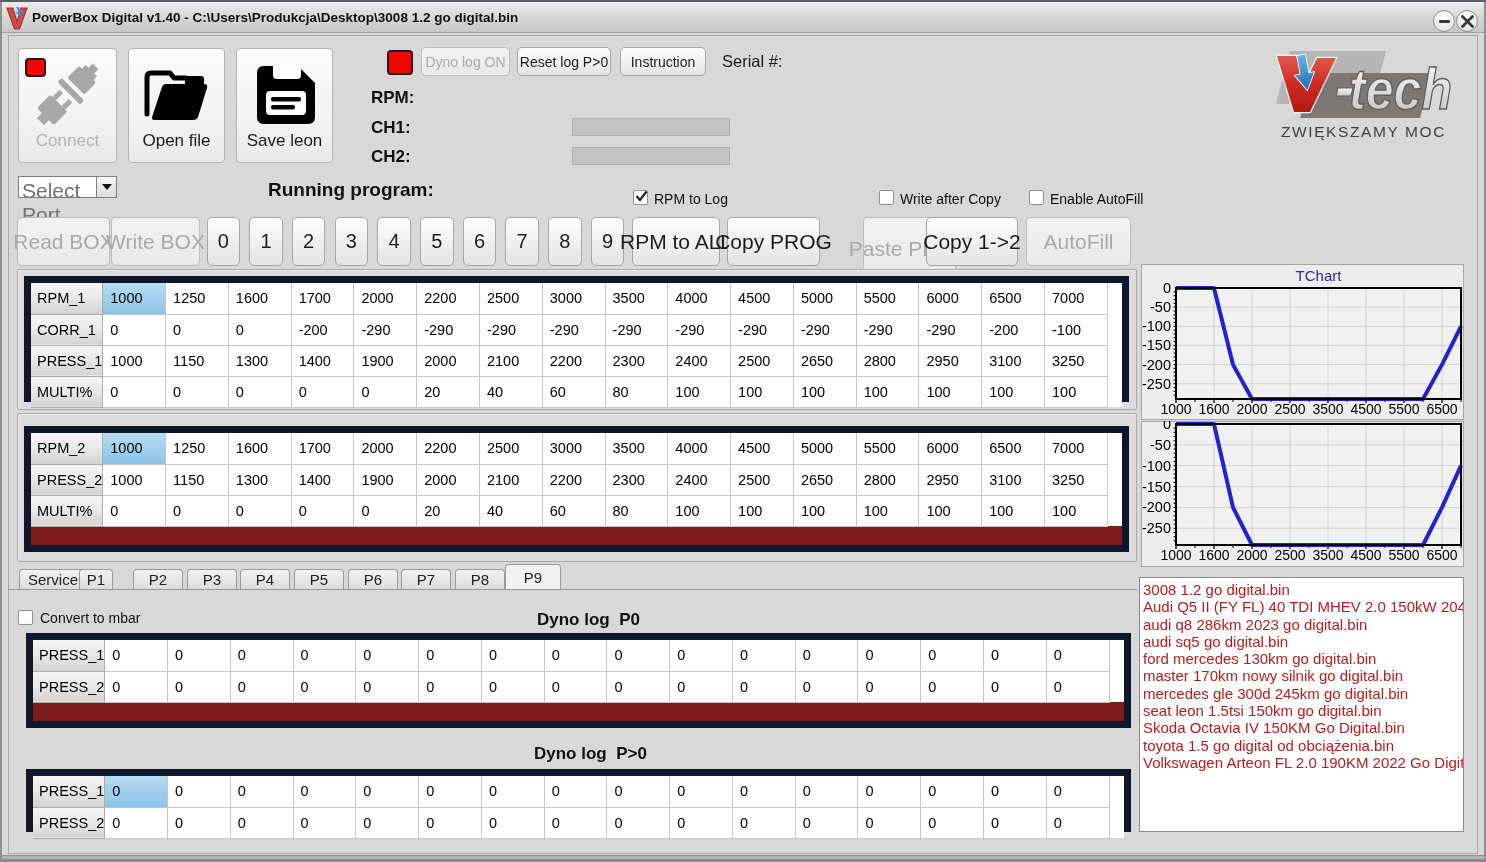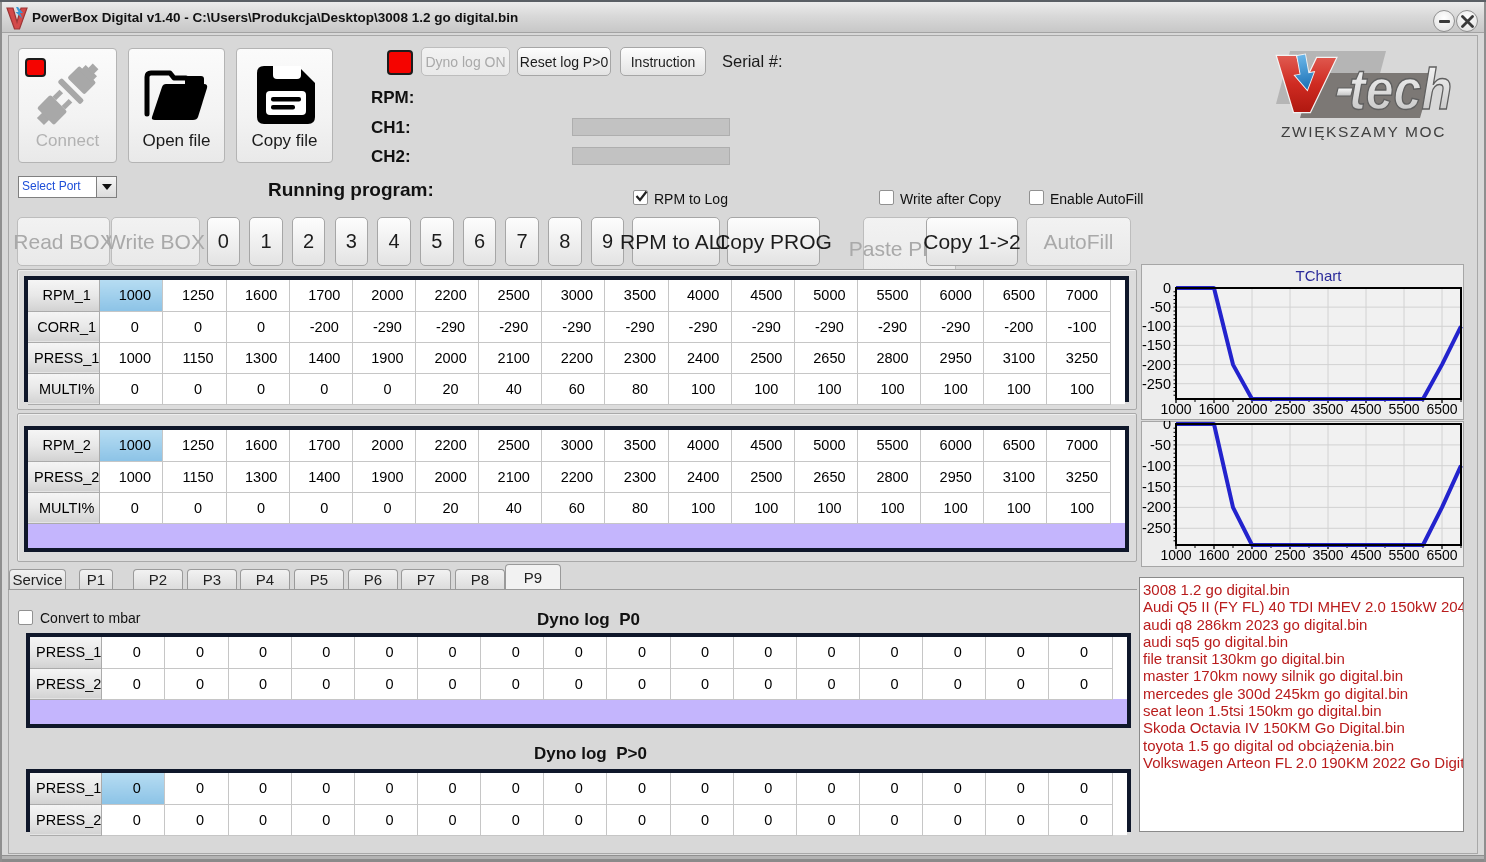--- a/index.html
+++ b/index.html
@@ -15,21 +15,21 @@
 .btn.dis { color:#a9a9a9; border-color:#bdbdbd; background:linear-gradient(180deg,#f2f2f2,#e9e9e9); }
 .btn.num { font-size:20px; }
 .btn.sm { font-size:14px; }
 .bigbtn { position:absolute; border:1px solid #b4b4b4; border-radius:4px; background:linear-gradient(180deg,#fbfbfb,#f3f3f3 60%,#e9e9e9); }
 .red { position:absolute; background:#f50400; border:2px solid #1c1c1c; border-radius:4px; }
 .blabel { position:absolute; width:100%; text-align:center; font-size:17px; color:#1a1a1a; }
 .boldlab { position:absolute; font-weight:bold; color:#111; white-space:nowrap; }
 .pbar { position:absolute; width:158px; height:18px; background:#c2c2c2; border:1px solid #aeaeae; }
 .cb { position:absolute; width:15px; height:15px; background:#fff; border:1px solid #919191; border-radius:2px; }
 .cblab { position:absolute; font-size:14px; color:#111; white-space:nowrap; }
-.gridbox { position:absolute; background:#c4b5fd; border:4px solid #0f172a;text-align:center; }
+.gridbox { position:absolute; background:#7f1d1d; border:7px solid #0f172a; }
 table.grid { border-collapse:collapse; table-layout:fixed; }
 table.grid td { border-right:1px solid #c6c6c6; border-bottom:1px solid #c6c6c6; background:#fff;
   font-size:14.5px; color:#000; padding-left:7px; white-space:nowrap; overflow:hidden; }
 table.grid td.h { background:linear-gradient(180deg,#f5f5f5,#e8e8e8 50%,#d2d2d2); border-right:1px solid #ababab; border-bottom:1px solid #ababab; padding-left:6px; }
 table.grid td.sel { background:linear-gradient(180deg,#b6dcf2,#8cc3e6); }
 table.grid td.rem { border-right:none; border-bottom:none; }
 .gbox { position:absolute; border:1px solid #a9a9a9; border-radius:2px; background:#dcdcdc; box-shadow: inset 1px 1px 0 #eee; }
 .tab { position:absolute; top:569px; height:20px; border:1px solid #9a9a9a; border-bottom:none; border-radius:4px 4px 0 0;
   background:linear-gradient(180deg,#f2f2f2,#dcdcdc); font-size:15px; color:#222; display:flex; align-items:center; justify-content:center; z-index:2; }
 .tab.active { top:564px; height:25px; background:#f2f2f2; z-index:3; }
@@ -82,21 +82,21 @@
   <div class="blabel" style="left:128px;top:131px;width:97px">Open file</div>
 
   <div class="bigbtn" style="left:236px;top:48px;width:97px;height:115px"></div>
   <svg class="abs" style="left:256px;top:65px" width="60" height="60" viewBox="0 0 60 60">
     <path d="M8,1 L42,1 L59,18 L59,52 Q59,59 52,59 L8,59 Q1,59 1,52 L1,8 Q1,1 8,1 Z" fill="#000"></path>
     <path d="M17,1 L45,1 L45,10 Q45,14 41,14 L21,14 Q17,14 17,10 Z" fill="#fff"></path>
     <rect x="10" y="26" width="40" height="24" rx="4" fill="#fff"></rect>
     <rect x="15" y="32" width="30" height="4.5" rx="2" fill="#000"></rect>
     <rect x="15" y="40" width="24" height="4.5" rx="2" fill="#000"></rect>
   </svg>
-  <div class="blabel" style="left:236px;top:131px;width:97px">Copy file</div>
+  <div class="blabel" style="left:236px;top:131px;width:97px">Save leon</div>
 
   <div class="red" style="left:387px;top:50px;width:26px;height:25px"></div>
   <div class="btn dis sm" style="left:421px;top:47px;width:89px;height:29px">Dyno log ON</div>
   <div class="btn sm" style="left:517px;top:47px;width:94px;height:29px">Reset log P&gt;0</div>
   <div class="btn sm" style="left:620px;top:47px;width:86px;height:29px">Instruction</div>
   <div class="abs" style="left:722px;top:52px;font-size:16.5px;color:#1a1a1a">Serial #:</div>
 
   <div class="boldlab" style="left:371px;top:88px;font-size:17px">RPM:</div>
   <div class="boldlab" style="left:371px;top:118px;font-size:17px">CH1:</div>
   <div class="boldlab" style="left:371px;top:147px;font-size:17px">CH2:</div>
@@ -125,21 +125,21 @@
     <polygon points="74,46 89,46 87,54 72,54" fill="url(#lgsteel)" stroke="#5f5f5f" stroke-width="1.2"></polygon>
     <text x="85" y="67" font-size="57" font-weight="bold" font-style="italic" fill="url(#lgsteel)" stroke="#5f5f5f" stroke-width="1.4" style="font-family:'Liberation Sans',sans-serif" textLength="103" lengthAdjust="spacingAndGlyphs">tech</text>
     <path d="M13,14 L32,14 L40.5,42 L53,16 L72,16 L46,70 L30,70 Z" fill="url(#lgred)" stroke="#f4f4f4" stroke-width="2.4" paint-order="stroke"></path>
     <g transform="rotate(-10 40 32)">
       <path d="M36.5,13 L44.5,13 L44.5,32 L50,32 L40.5,48 L31,32 L36.5,32 Z" fill="url(#lgblue)" stroke="#f4f4f4" stroke-width="1.8" paint-order="stroke"></path>
     </g>
     <text x="17" y="95" font-size="15.5" letter-spacing="1.6" fill="#3f3f3f" style="font-family:'Liberation Sans',sans-serif" textLength="165" lengthAdjust="spacing">ZWIĘKSZAMY MOC</text>
   </svg>
 
   <div class="abs" style="left:18px;top:176px;width:99px;height:22px;background:#fff;border:1px solid #7f7f7f">
-    <div style="position:absolute;left:3px;top:2px;font-size:12px;color:#1d4ed8">Select Port</div>
+    <div style="position:absolute;left:3px;top:2px;font-size:21px;color:#737373">Select Port</div>
     <div style="position:absolute;right:0;top:0;width:20px;height:20px;border-left:1px solid #7f7f7f;background:linear-gradient(180deg,#f6f6f6,#dcdcdc);display:flex;align-items:center;justify-content:center">
       <svg width="10" height="6" viewBox="0 0 10 6">
           <polygon points="0,0 10,0 5,6" fill="#111"></polygon>
         </svg>
     </div>
   </div>
   <div class="boldlab" style="left:268px;top:179px;font-size:19px">Running program:</div>
 
   <div class="cb" style="left:633px;top:190px"></div>
   <svg class="abs" style="left:634px;top:189px" width="15" height="15" viewBox="0 0 15 15">
@@ -358,21 +358,21 @@
             <td>100</td>
             <td>100</td>
             <td>100</td>
             <td class="rem"></td>
           </tr>
         </tbody>
       </table>
     </div>
 
   <div id="tabpage"></div>
-  <div class="tab" style="left:9px;width:57px">Service</div>
+  <div class="tab" style="left:19px;width:68px">Service</div>
     <div class="tab" style="left:79px;width:34px">P1</div>
     <div class="tab" style="left:133px;width:50px">P2</div>
     <div class="tab" style="left:187px;width:50px">P3</div>
     <div class="tab" style="left:240px;width:50px">P4</div>
     <div class="tab" style="left:294px;width:50px">P5</div>
     <div class="tab" style="left:348px;width:50px">P6</div>
     <div class="tab" style="left:401px;width:50px">P7</div>
     <div class="tab" style="left:455px;width:50px">P8</div>
     <div class="tab active" style="left:505px;width:56px">P9</div>
 
@@ -671,21 +671,21 @@
       </clipPath>
       <polyline points="35.0,3.0 54.0,3.0 73.0,3.0 92.0,86.4 111.0,124.0 130.0,124.0 149.0,124.0 168.0,124.0 187.0,124.0 206.0,124.0 225.0,124.0 244.0,124.0 263.0,124.0 282.0,124.0 301.0,86.4 320.0,44.7" fill="none" stroke="#2323cd" stroke-width="4" stroke-linejoin="round" clip-path="url(#c1141421)"></polyline>
       <rect x="35" y="3" width="285" height="121" fill="none" stroke="#000" stroke-width="2"></rect>
     </svg>
 
   <div id="flist">
       <div class="fitem">3008 1.2 go digital.bin</div>
       <div class="fitem">Audi Q5 II (FY FL) 40 TDI MHEV 2.0 150kW 204KM (2</div>
       <div class="fitem">audi q8 286km 2023 go digital.bin</div>
       <div class="fitem">audi sq5 go digital.bin</div>
-      <div class="fitem">file transit 130km go digital.bin</div>
+      <div class="fitem">ford mercedes 130km go digital.bin</div>
       <div class="fitem">master 170km nowy silnik go digital.bin</div>
       <div class="fitem">mercedes gle 300d 245km go digital.bin</div>
       <div class="fitem">seat leon 1.5tsi 150km go digital.bin</div>
       <div class="fitem">Skoda Octavia IV 150KM Go Digital.bin</div>
       <div class="fitem">toyota 1.5 go digital od obciążenia.bin</div>
       <div class="fitem">Volkswagen Arteon FL 2.0 190KM 2022 Go Digital Au</div>
     </div>
   <div class="abs" style="left:2px;top:855px;width:1482px;height:7px;background:#b3b3b3;border-top:1px solid #8f8f8f"></div>
   <div id="frame"></div>
 </div>

